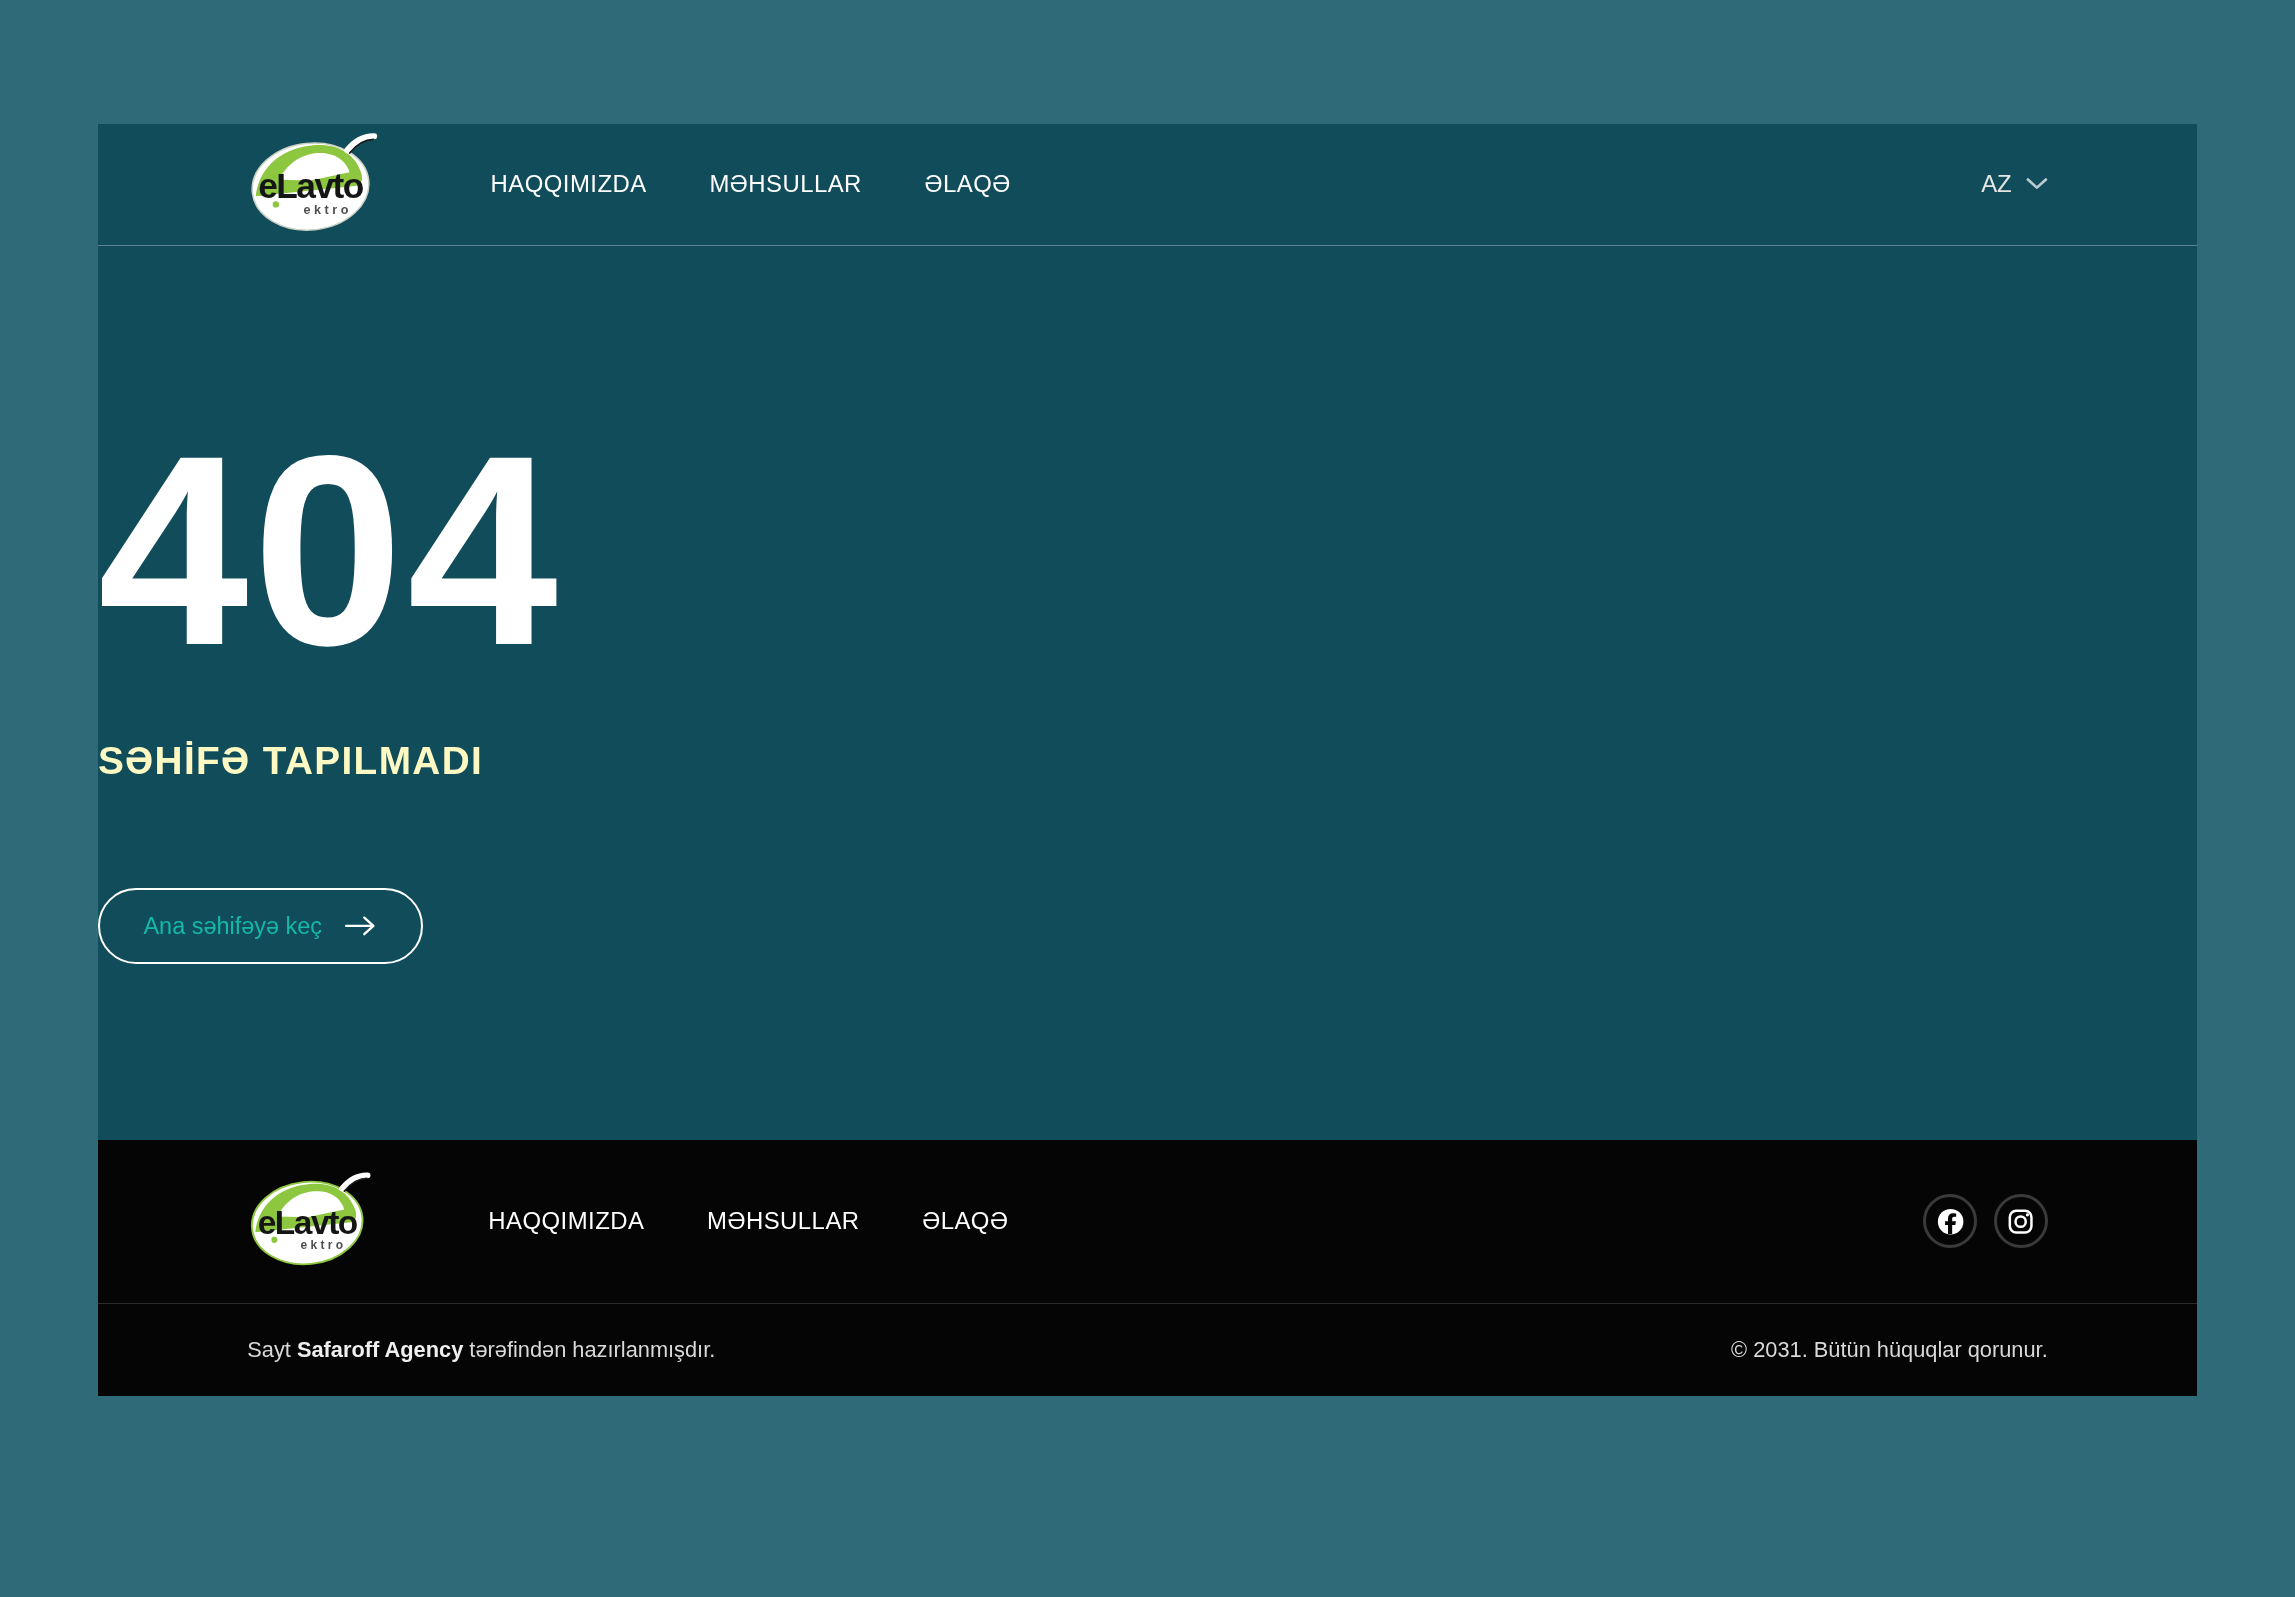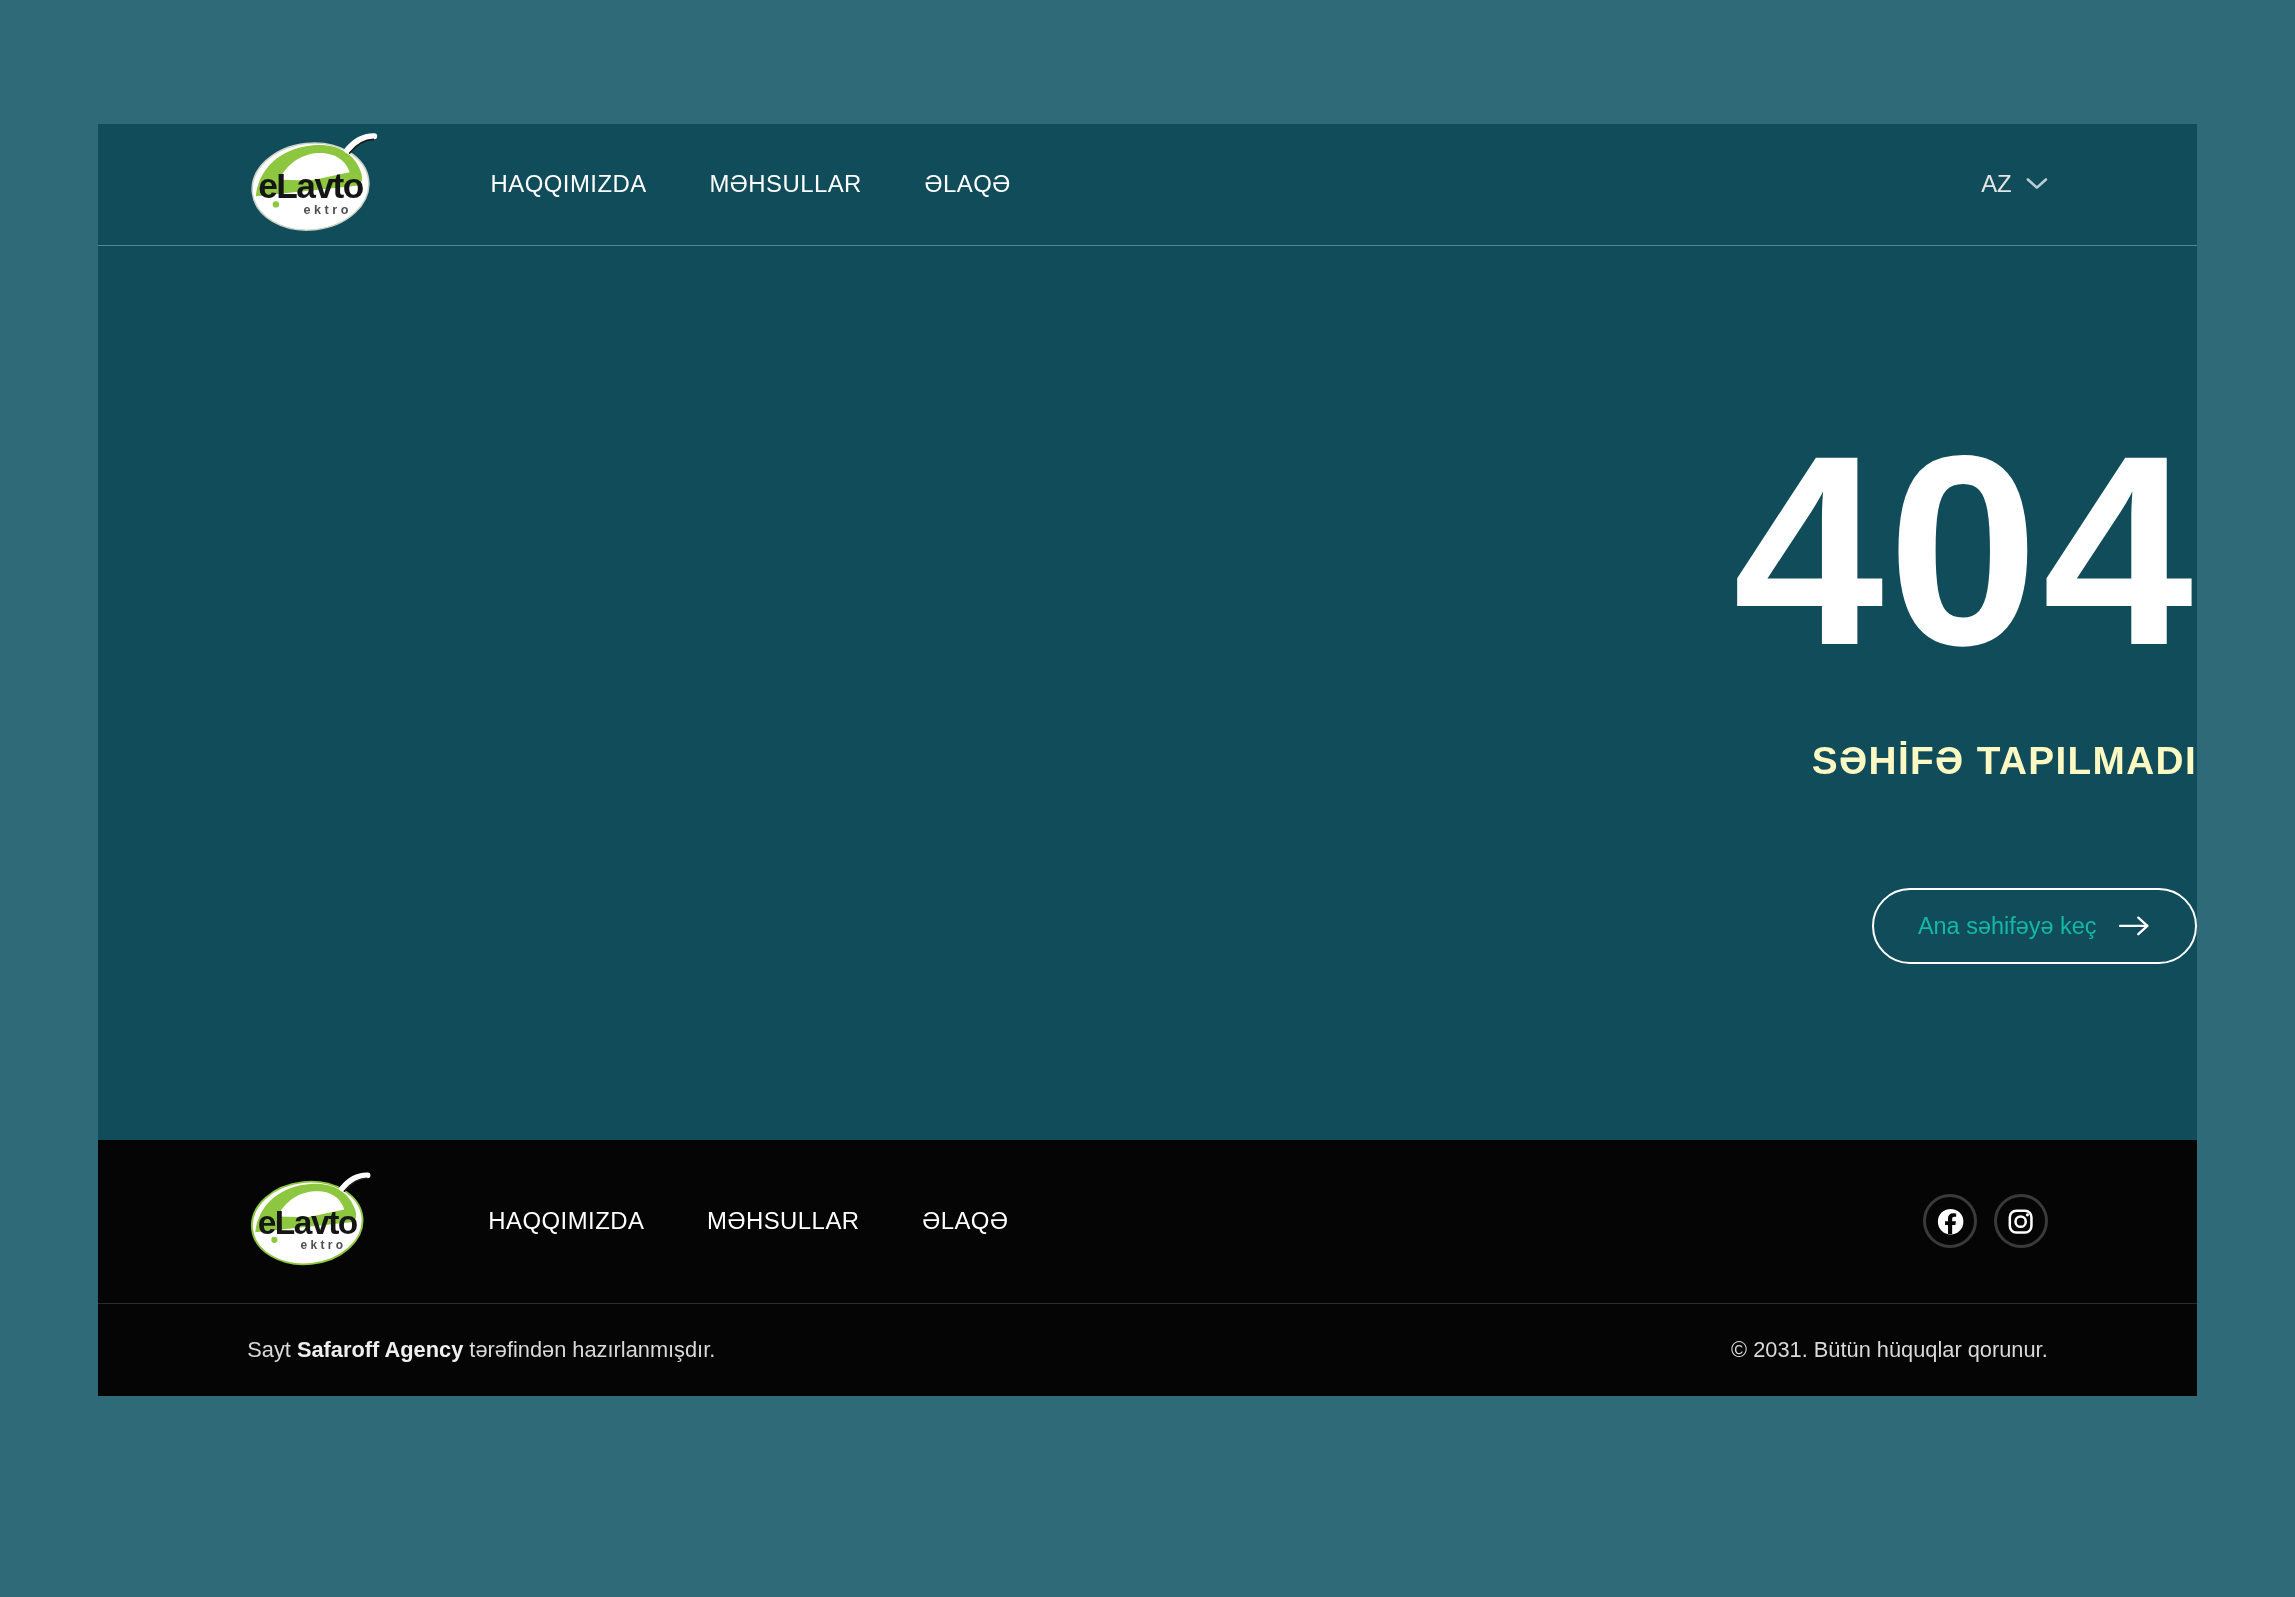--- a/index.html
+++ b/index.html
@@ -62,21 +62,21 @@
     font-size: 1.042vw;
     cursor: pointer;
   }
   .lang svg { width: 0.95vw; height: 0.6vw; display: block; }
   
   .hero {
     height: 38.96vw;
     flex: none;
     display: flex;
     flex-direction: column;
-    align-items: flex-end;
+    align-items: flex-start;
     justify-content: center;
     text-align: center;
     color: #fff;
   }
   .error-code {
     font-size: 11.8vw;
     font-weight: 700;
     line-height: 0.95;
     letter-spacing: 0.015em;
     color: #fff;

